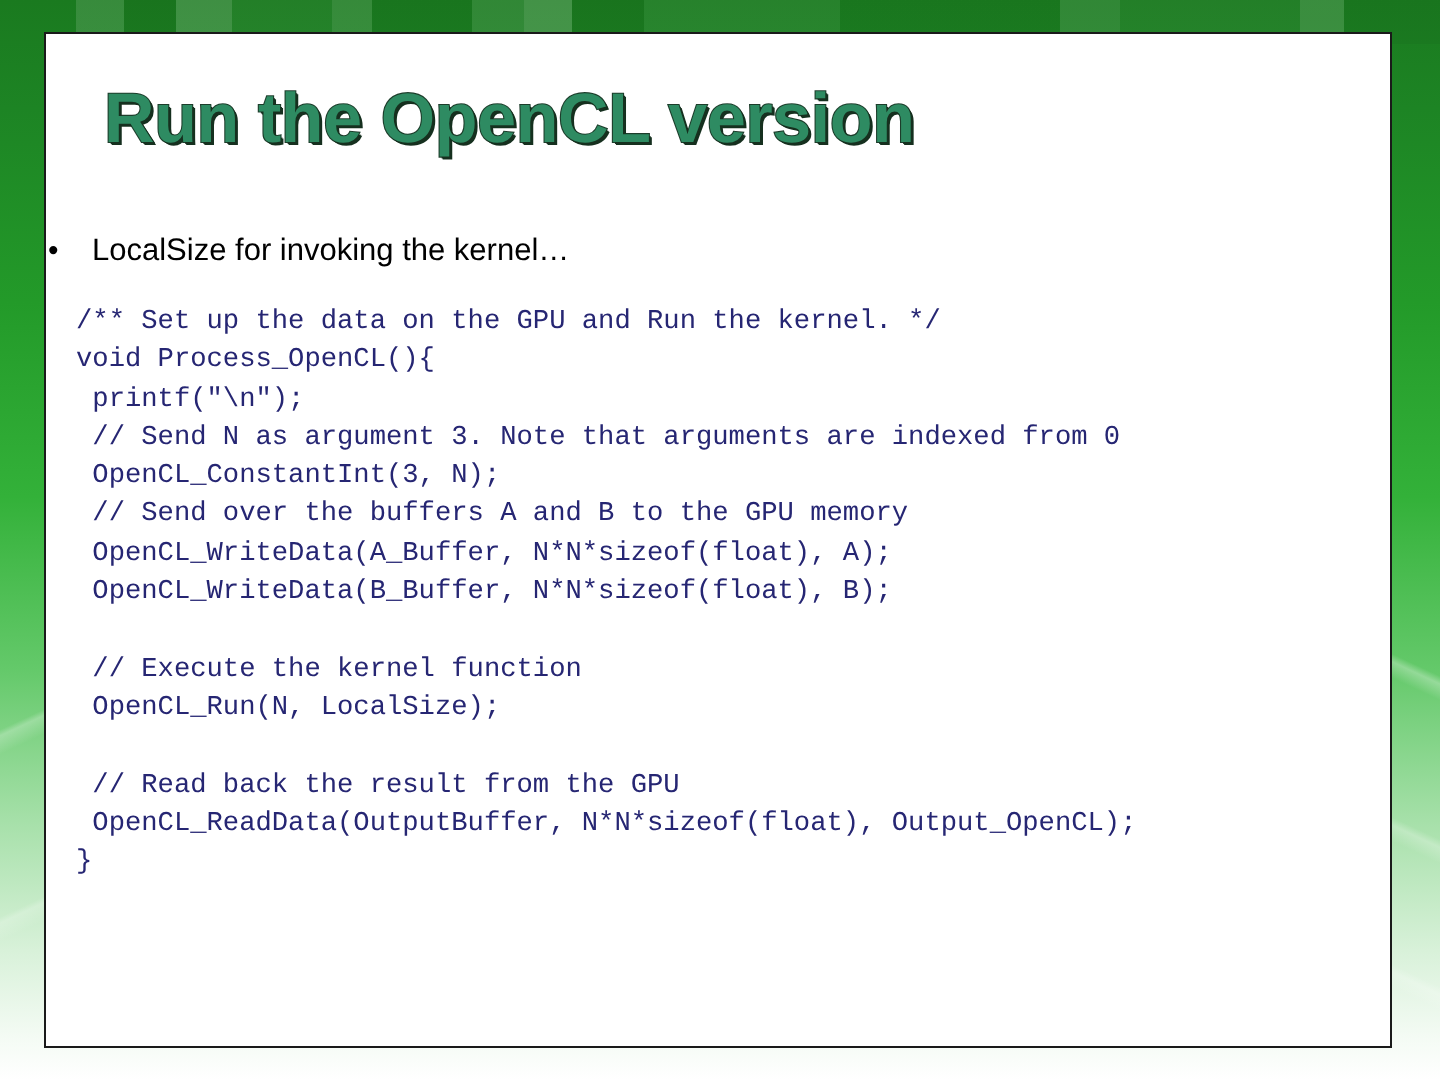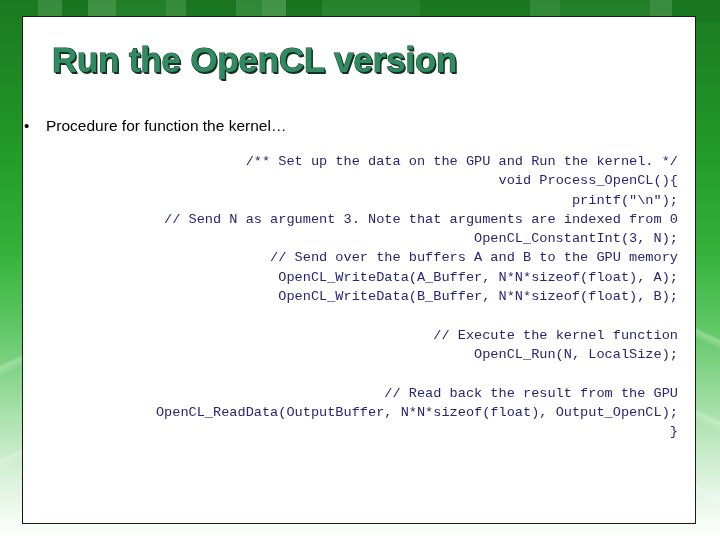--- a/index.html
+++ b/index.html
@@ -158,21 +158,20 @@
     width: 640px;
     font-family: "Liberation Mono", "DejaVu Sans Mono", monospace;
     font-size: 13.6px;
     line-height: 19.3px;
     color: #262673;
     white-space: pre;
   }
   #code-block .code-line {
     white-space: pre;
     min-height: 19.3px;
-    text-align: right;
   }
   #code-block .code-line.blank {
     height: 19.3px;
   }
 </style>
 </head>
 <body>
 
 <div id="slide">
 
@@ -180,18 +179,18 @@
   <div id="bg-stripes-top"></div>
   <div id="bg-ribbon-right"></div>
   <div id="bg-ribbon-left"></div>
 
   <div id="content-panel"></div>
 
   <div id="slide-title">Run the OpenCL version</div>
 
   <div id="bullet-row">
     <span id="bullet-marker">•</span>
-    <span id="bullet-text">Procedure for function the kernel…</span>
+    <span id="bullet-text">LocalSize for invoking the kernel…</span>
   </div>
 
   <div id="code-block"><div class="code-line">/** Set up the data on the GPU and Run the kernel. */</div><div class="code-line">void Process_OpenCL(){</div><div class="code-line"> printf("\n");</div><div class="code-line"> // Send N as argument 3. Note that arguments are indexed from 0</div><div class="code-line"> OpenCL_ConstantInt(3, N);</div><div class="code-line"> // Send over the buffers A and B to the GPU memory</div><div class="code-line"> OpenCL_WriteData(A_Buffer, N*N*sizeof(float), A);</div><div class="code-line"> OpenCL_WriteData(B_Buffer, N*N*sizeof(float), B);</div><div class="code-line blank">&nbsp;</div><div class="code-line"> // Execute the kernel function</div><div class="code-line"> OpenCL_Run(N, LocalSize);</div><div class="code-line blank">&nbsp;</div><div class="code-line"> // Read back the result from the GPU</div><div class="code-line"> OpenCL_ReadData(OutputBuffer, N*N*sizeof(float), Output_OpenCL);</div><div class="code-line">}</div></div>
 
 </div>
 
 </body></html>

